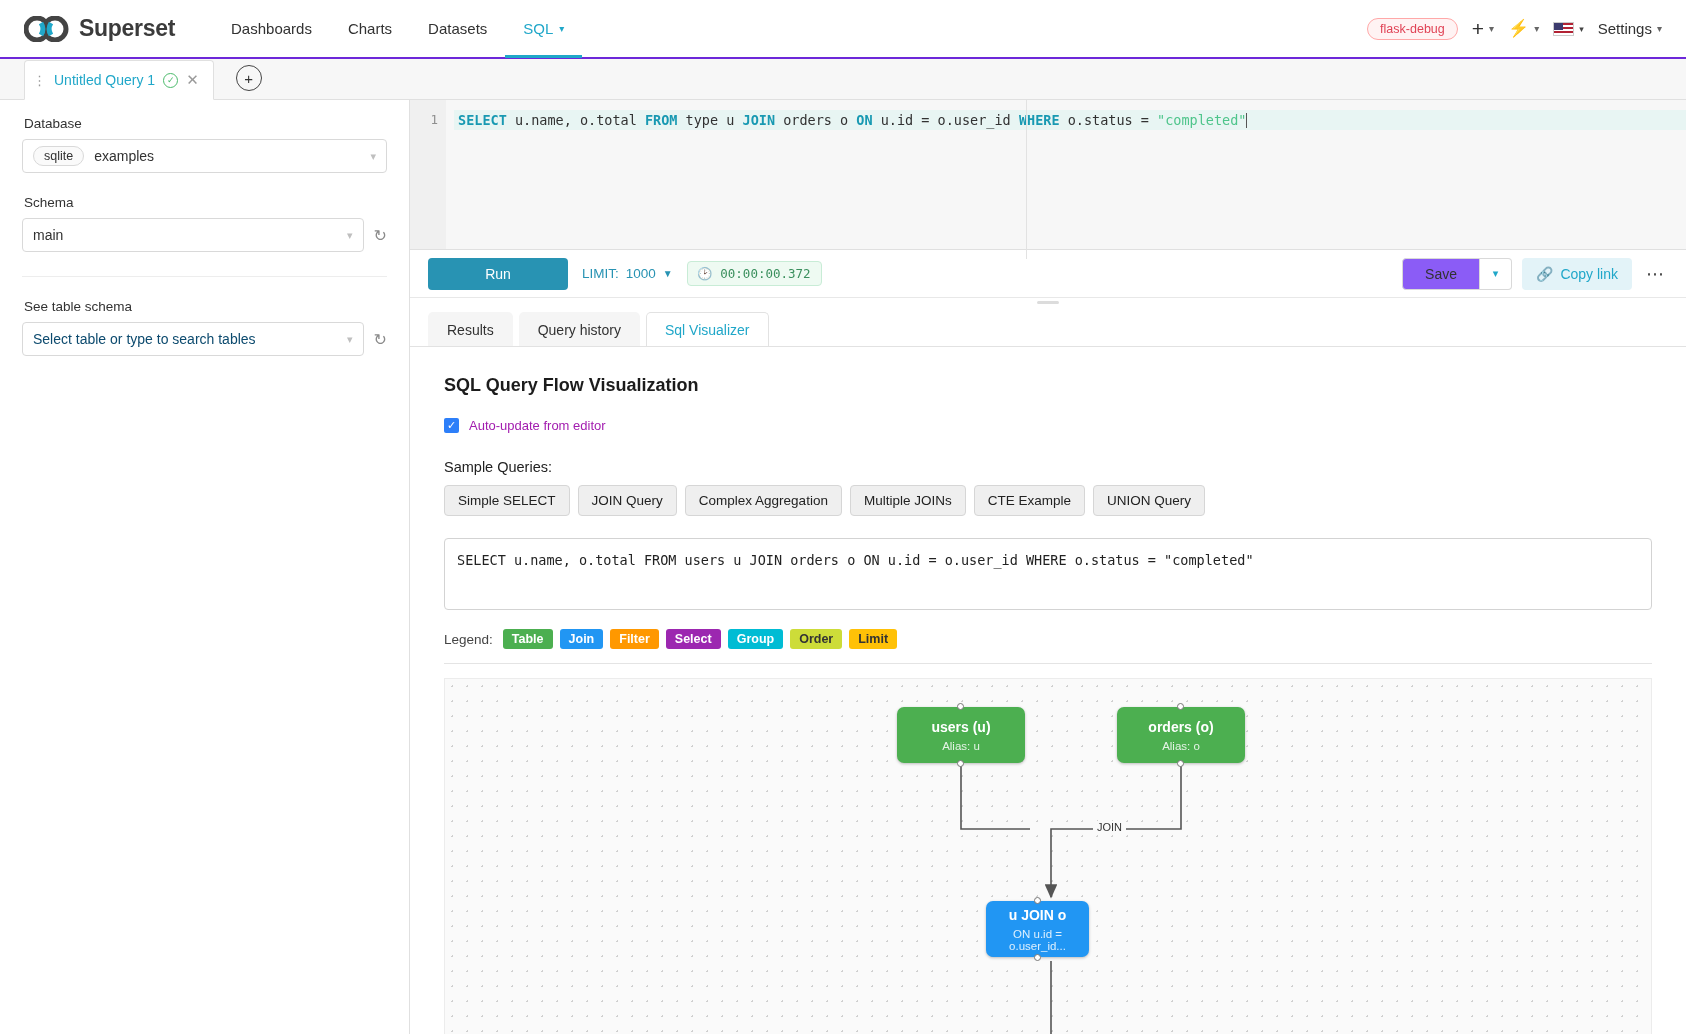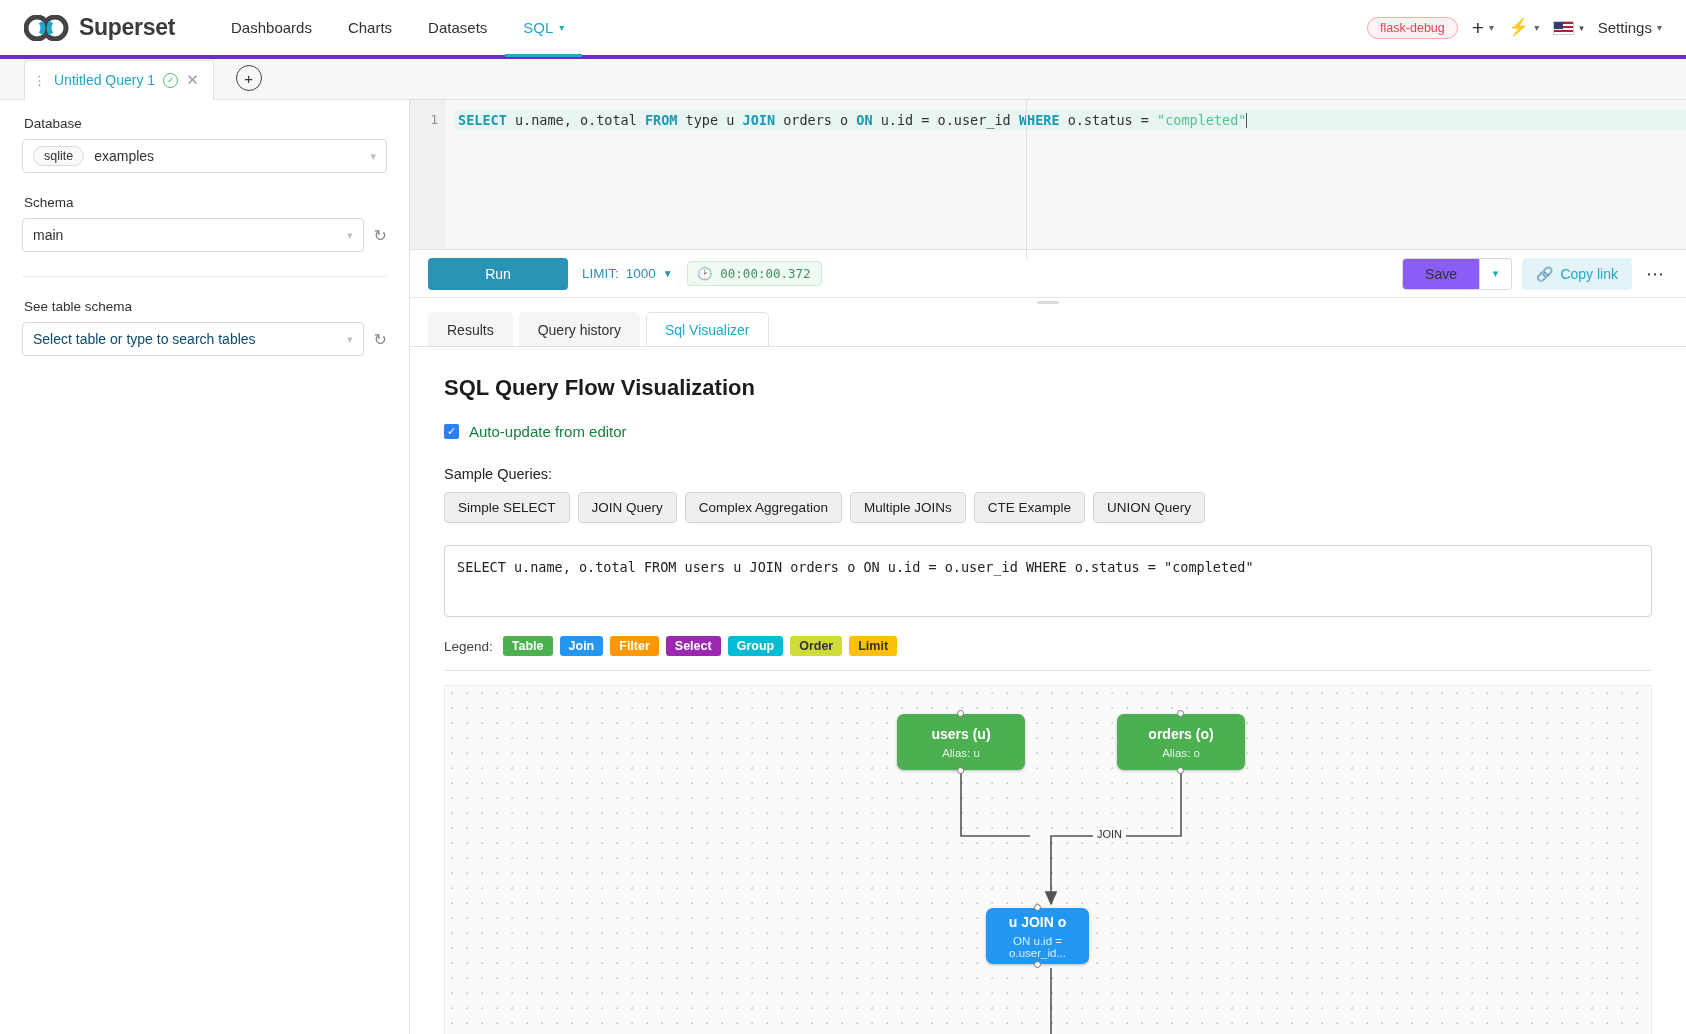--- a/index.html
+++ b/index.html
@@ -6,21 +6,21 @@
   html, body { margin:0; padding:0; }
   body {
     width:1686px; height:1034px;
     font-family:"Liberation Sans", sans-serif;
     font-size:14px; color:#323232; background:#fff;
     overflow:hidden;
   }
 
   
   .navbar {
-    height:59px; border-bottom:4px solid #6d28d9;
+    height:59px; border-bottom:2px solid #6d28d9;
     display:flex; align-items:center; padding:0 24px;
     background:#fff; position:relative;
   }
   .brand { display:flex; align-items:center; gap:9px; margin-right:38px; }
   .brand-mark { width:46px; height:26px; position:relative; }
   .brand-text { font-size:23px; font-weight:bold; color:#3b3b3b; letter-spacing:-.3px; }
   .nav-links { display:flex; align-items:center; gap:0px; height:59px; }
   .nav-link {
     font-size:15px; color:#323232; padding:0 18px; height:59px;
     display:flex; align-items:center; cursor:pointer; text-decoration:none;
@@ -149,27 +149,27 @@
   .resultpane { flex:1; overflow:hidden; display:flex; flex-direction:column; }
   .rtabs { display:flex; gap:6px; padding:14px 18px 0 18px; }
   .rtab {
     padding:9px 18px; border-radius:5px 5px 0 0; font-size:14px;
     background:#f5f5f5; color:#323232; cursor:pointer; border:1px solid transparent; border-bottom:none;
   }
   .rtab.active { background:#fff; color:#20a7c9; border-color:#e2e2e2; }
   .rtabs-line { border-bottom:1px solid #e2e2e2; margin-top:-1px; }
 
   .viz { padding:28px 34px 0 34px; overflow:hidden; flex:1; }
-  .viz h2 { font-size:22px; margin:0 0 22px 0; color:#1c1c1c; }
+  .viz h2 { font-size:18px; margin:0 0 22px 0; color:#1c1c1c; }
   .chk-row { display:flex; align-items:center; gap:10px; margin-bottom:26px; }
   .chk {
     width:15px; height:15px; background:#2d7ff9; border-radius:2px; color:#fff;
     font-size:11px; display:flex; align-items:center; justify-content:center; cursor:pointer;
   }
-  .chk-label { font-size:15px; color:#15803d; }
+  .chk-label { font-size:13px; color:#a21caf; }
   .sq-label { font-size:14.5px; color:#222; margin-bottom:10px; }
   .sq-row { display:flex; gap:8px; margin-bottom:22px; flex-wrap:wrap; }
   .sq-btn {
     background:#efefef; border:1px solid #d6d6d6; border-radius:4px;
     padding:7px 13px; font-size:13.5px; color:#222; cursor:pointer; font-family:inherit;
   }
   .sqlbox {
     width:100%; height:72px; border:1px solid #d3d3d3; border-radius:4px;
     padding:11px 12px; font-family:"DejaVu Sans Mono", monospace; font-size:13.5px;
     color:#222; resize:none; background:#fff; line-height:1.5;

